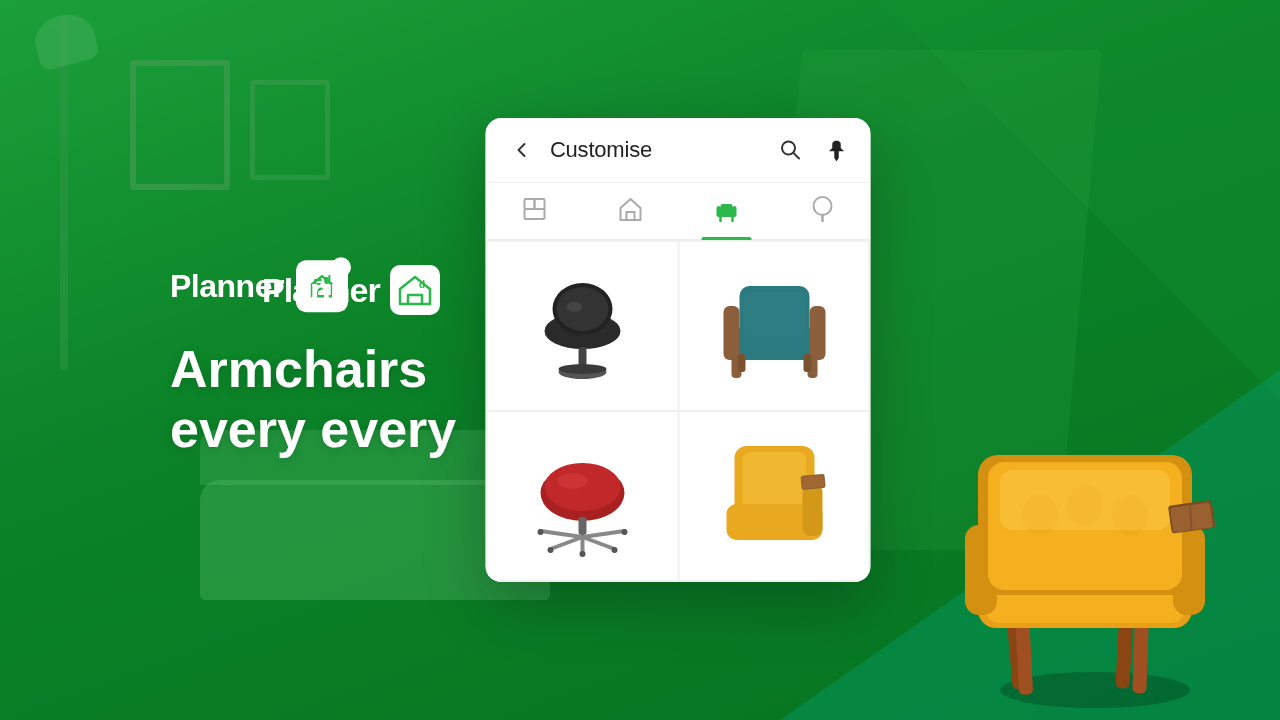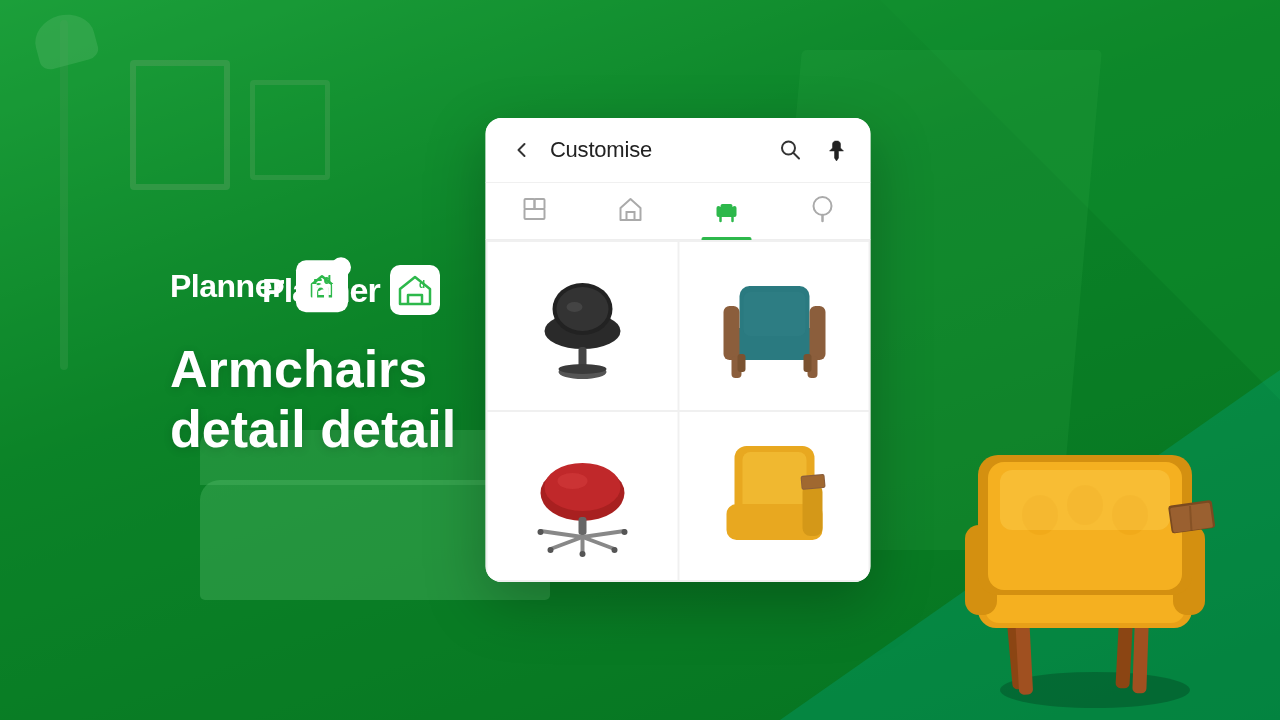--- a/index.html
+++ b/index.html
@@ -388,21 +388,21 @@
         <path d="M13 28 L13 20 L23 20 L23 28" fill="none" stroke="#2db84b" stroke-width="2.5" stroke-linejoin="round"></path>
         <text x="21" y="15" font-size="9" font-weight="900" fill="#2db84b">d</text>
       </svg>
       <span style="position:absolute;font-size:18px;font-weight:900;color:#2db84b;left:50%;top:50%;transform:translate(-50%,-50%);font-family:Liberation Mono, monospace;">
         5<span style="font-size:13px;vertical-align:super;line-height:0;">d</span>
       </span>
     </div>
   </div>
   <div class="brand-tagline">
     <div>Armchairs</div>
-    <div>detail detail</div>
+    <div>every every</div>
   </div>
 </div>
 
 <div class="panel">
 
   <div class="panel-header">
     <div class="back-btn">
       <svg width="20" height="20" viewBox="0 0 20 20" fill="none">
         <path d="M13 4 L7 10 L13 16" stroke="#333" stroke-width="2" stroke-linecap="round" stroke-linejoin="round"></path>
       </svg>

